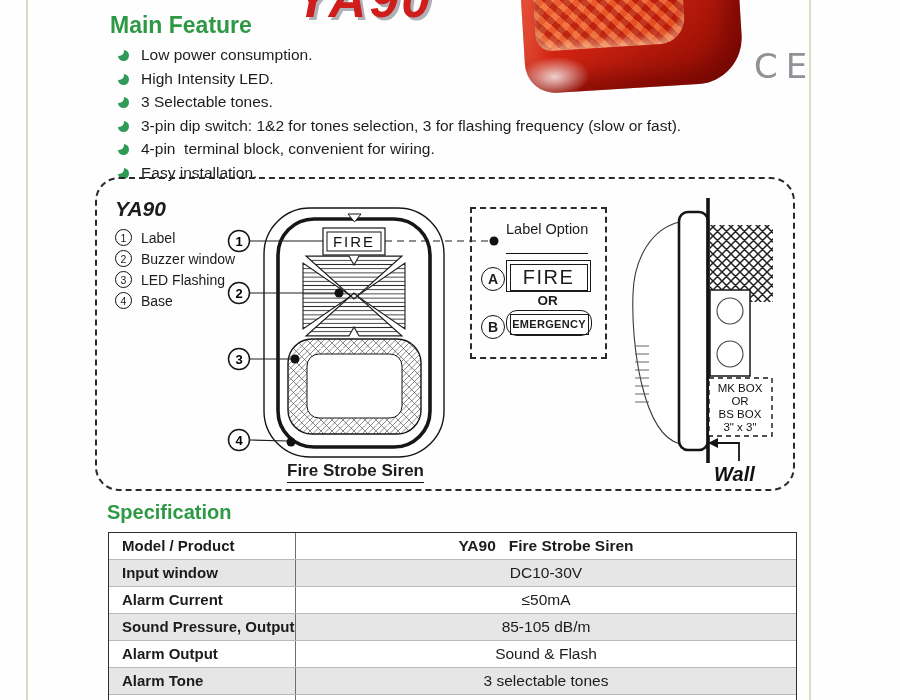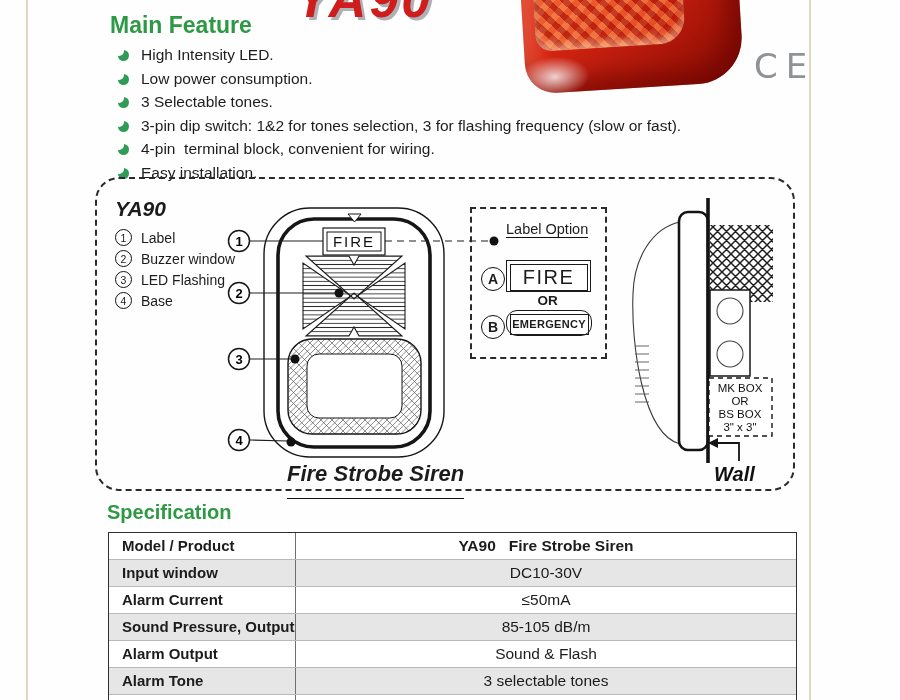--- a/index.html
+++ b/index.html
@@ -48,25 +48,25 @@
   .feat-text{white-space:pre-wrap;}
   
   .diagram-box{position:absolute;left:95px;top:177px;width:696px;height:310px;border:2.5px dashed #2a2a2a;border-radius:24px;}
   .diag-title{position:absolute;left:18px;top:18px;font-size:21px;font-weight:bold;font-style:italic;}
   .legend{position:absolute;left:18px;top:50px;}
   .legend-row{display:flex;align-items:center;margin-bottom:4px;font-size:14px;}
   .lg-num{display:inline-flex;width:15px;height:15px;border:1.3px solid #111;border-radius:50%;
     align-items:center;justify-content:center;font-size:10.5px;margin-right:9px;flex:0 0 15px;}
   .front-svg{position:absolute;left:125px;top:13px;pointer-events:none;}
   .wall-svg{position:absolute;left:515px;top:17px;pointer-events:none;}
-  .caption{position:absolute;left:190px;top:282px;font-size:22px;font-weight:bold;font-style:italic;
-    border-bottom:1.7px solid #111;padding-bottom:11px;}
+  .caption{position:absolute;left:190px;top:282px;font-size:17px;font-weight:bold;
+    border-bottom:1.7px solid #111;padding-bottom:1px;}
   
   .label-box{position:absolute;left:373px;top:28px;width:133px;height:148px;border:2px dashed #2a2a2a;}
-  .lo-title{position:absolute;left:34px;top:12px;font-size:14.5px;border-bottom:1.5px solid #111;padding-bottom:0;}
+  .lo-title{position:absolute;left:34px;top:12px;font-size:14.5px;border-bottom:1.5px solid #111;padding-bottom:16px;}
   .lo-circle{position:absolute;display:flex;width:22px;height:22px;border:1.8px solid #111;border-radius:50%;
     align-items:center;justify-content:center;font-size:14px;font-weight:bold;}
   .lo-box{position:absolute;border:1.6px solid #1a1a1a;padding:2.5px;background:#fff;}
   .lo-box .inner{border:1px solid #1a1a1a;height:100%;display:flex;align-items:center;justify-content:center;}
   .lo-fire{left:34px;top:51px;width:78px;height:25px;}
   .lo-fire .inner{font-size:20px;letter-spacing:1.5px;}
   .lo-or{position:absolute;left:34px;top:84px;width:83px;text-align:center;font-size:13.5px;font-weight:600;}
   .lo-emerg{left:34px;top:101px;width:79px;height:19px;border-radius:11px;}
   .lo-emerg .inner{font-size:11px;font-weight:bold;letter-spacing:.3px;}
   
@@ -92,25 +92,25 @@
   <div class="photo">
     <div class="pbody"></div>
     <div class="plens"></div>
   </div>
   <div class="ce">CE</div>
 
   <div class="mf-heading">Main Feature</div>
   <div class="features">
     <div class="feat">
         <span class="bullet"></span>
+        <span class="feat-text">Low power consumption.</span>
+      </div>
+    <div class="feat">
+        <span class="bullet"></span>
         <span class="feat-text">High Intensity LED.</span>
-      </div>
-    <div class="feat">
-        <span class="bullet"></span>
-        <span class="feat-text">Low power consumption.</span>
       </div>
     <div class="feat">
         <span class="bullet"></span>
         <span class="feat-text">3 Selectable tones.</span>
       </div>
     <div class="feat">
         <span class="bullet"></span>
         <span class="feat-text">3-pin dip switch: 1&amp;2 for tones selection, 3 for flashing frequency (slow or fast).</span>
       </div>
     <div class="feat">

